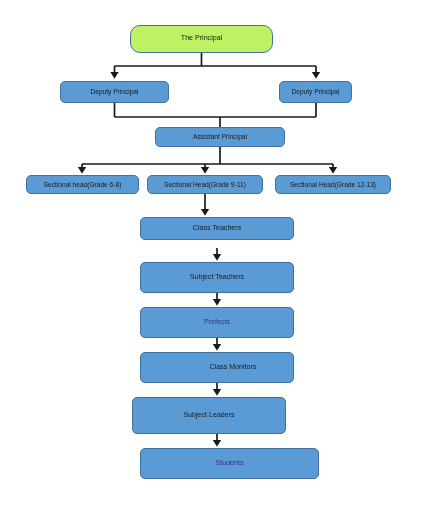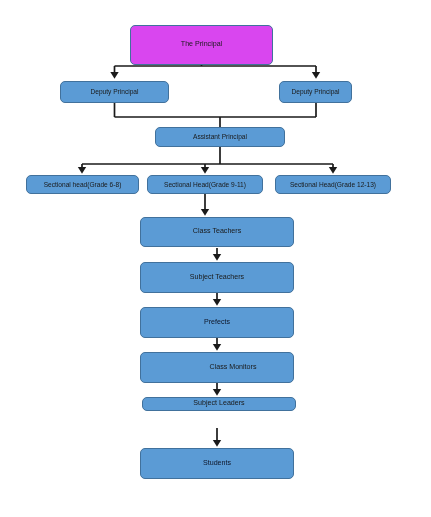--- a/index.html
+++ b/index.html
@@ -82,53 +82,53 @@
       <path d="M205,194 L205,213" marker-end="url(#arrowhead)"></path>
       <path d="M217,248 L217,258" marker-end="url(#arrowhead)"></path>
       <path d="M217,293 L217,303" marker-end="url(#arrowhead)"></path>
       <path d="M217,338 L217,348" marker-end="url(#arrowhead)"></path>
       <path d="M217,383 L217,393" marker-end="url(#arrowhead)"></path>
       <path d="M217,428 L217,444" marker-end="url(#arrowhead)"></path>
     </g>
   </svg>
 
   <div id="node-layer">
-      <div class="node" style="left: 130px; top: 25px; width: 143px; height: 40px; background: #d946ef; border-color: rgb(65, 113, 156); color: rgb(26, 26, 26);">
+      <div class="node" style="left: 130px; top: 25px; width: 143px; height: 28px; background: #bef264; border-color: rgb(65, 113, 156); color: rgb(26, 26, 26); border-radius: 10px;">
         <span class="node-label sz-main">The Principal</span>
       </div>
       <div class="node" style="left: 60px; top: 81px; width: 109px; height: 22px; background: rgb(91, 155, 213); border-color: rgb(65, 113, 156); color: rgb(26, 26, 26);">
         <span class="node-label sz-small">Deputy Principal</span>
       </div>
       <div class="node" style="left: 279px; top: 81px; width: 73px; height: 22px; background: rgb(91, 155, 213); border-color: rgb(65, 113, 156); color: rgb(26, 26, 26);">
         <span class="node-label sz-small">Deputy Principal</span>
       </div>
       <div class="node" style="left: 155px; top: 127px; width: 130px; height: 20px; background: rgb(91, 155, 213); border-color: rgb(65, 113, 156); color: rgb(26, 26, 26);">
         <span class="node-label sz-small">Assistant Principal</span>
       </div>
       <div class="node" style="left: 26px; top: 175px; width: 113px; height: 19px; background: rgb(91, 155, 213); border-color: rgb(65, 113, 156); color: rgb(26, 26, 26);">
         <span class="node-label sz-small">Sectional head(Grade 6-8)</span>
       </div>
       <div class="node" style="left: 147px; top: 175px; width: 116px; height: 19px; background: rgb(91, 155, 213); border-color: rgb(65, 113, 156); color: rgb(26, 26, 26);">
         <span class="node-label sz-small">Sectional Head(Grade 9-11)</span>
       </div>
       <div class="node" style="left: 275px; top: 175px; width: 116px; height: 19px; background: rgb(91, 155, 213); border-color: rgb(65, 113, 156); color: rgb(26, 26, 26);">
         <span class="node-label sz-small">Sectional Head(Grade 12-13)</span>
       </div>
-      <div class="node" style="left: 140px; top: 217px; width: 154px; height: 30px; background: rgb(91, 155, 213); border-color: rgb(65, 113, 156); color: rgb(26, 26, 26);">
+      <div class="node" style="left: 140px; top: 217px; width: 154px; height: 23px; background: rgb(91, 155, 213); border-color: rgb(65, 113, 156); color: rgb(26, 26, 26);">
         <span class="node-label sz-main">Class Teachers</span>
       </div>
       <div class="node" style="left: 140px; top: 262px; width: 154px; height: 31px; background: rgb(91, 155, 213); border-color: rgb(65, 113, 156); color: rgb(26, 26, 26); text-align: center;">
         <span class="node-label sz-main">Subject Teachers</span>
       </div>
-      <div class="node" style="left: 140px; top: 307px; width: 154px; height: 31px; background: rgb(91, 155, 213); border-color: rgb(65, 113, 156); color: #0f172a;">
+      <div class="node" style="left: 140px; top: 307px; width: 154px; height: 31px; background: rgb(91, 155, 213); border-color: rgb(65, 113, 156); color: #4c1d95;">
         <span class="node-label sz-main">Prefects</span>
       </div>
       <div class="node" style="left: 140px; top: 352px; width: 154px; height: 31px; background: rgb(91, 155, 213); border-color: rgb(65, 113, 156); color: rgb(26, 26, 26); padding-left: 32px;">
         <span class="node-label sz-main">Class Monitors</span>
       </div>
-      <div class="node" style="left: 142px; top: 397px; width: 154px; height: 14px; background: rgb(91, 155, 213); border-color: rgb(65, 113, 156); color: rgb(26, 26, 26);">
+      <div class="node" style="left: 132px; top: 397px; width: 154px; height: 37px; background: rgb(91, 155, 213); border-color: rgb(65, 113, 156); color: rgb(26, 26, 26);">
         <span class="node-label sz-main">Subject Leaders</span>
       </div>
-      <div class="node" style="left: 140px; top: 448px; width: 154px; height: 31px; background: rgb(91, 155, 213); border-color: rgb(65, 113, 156); color: #0f172a;">
+      <div class="node" style="left: 140px; top: 448px; width: 179px; height: 31px; background: rgb(91, 155, 213); border-color: rgb(65, 113, 156); color: #4c1d95;">
         <span class="node-label sz-main">Students</span>
       </div>
     </div>
 </div>
 
 </body></html>

